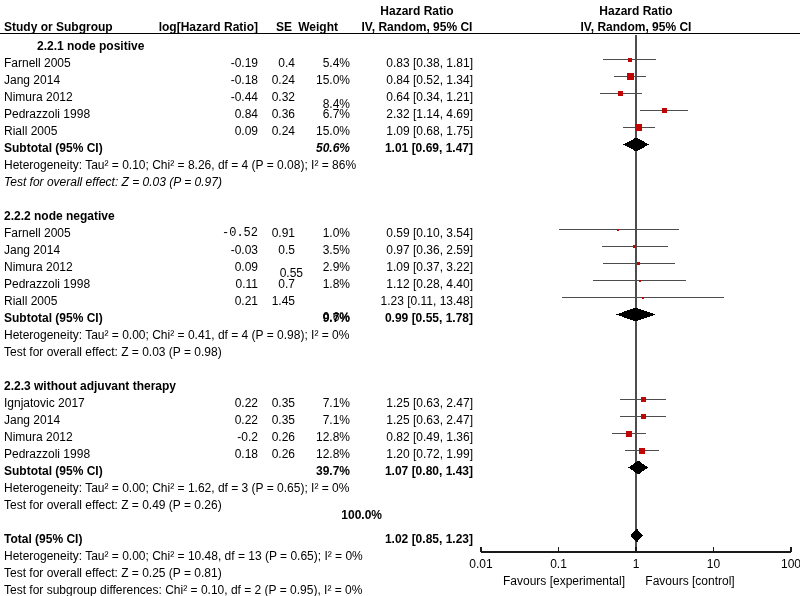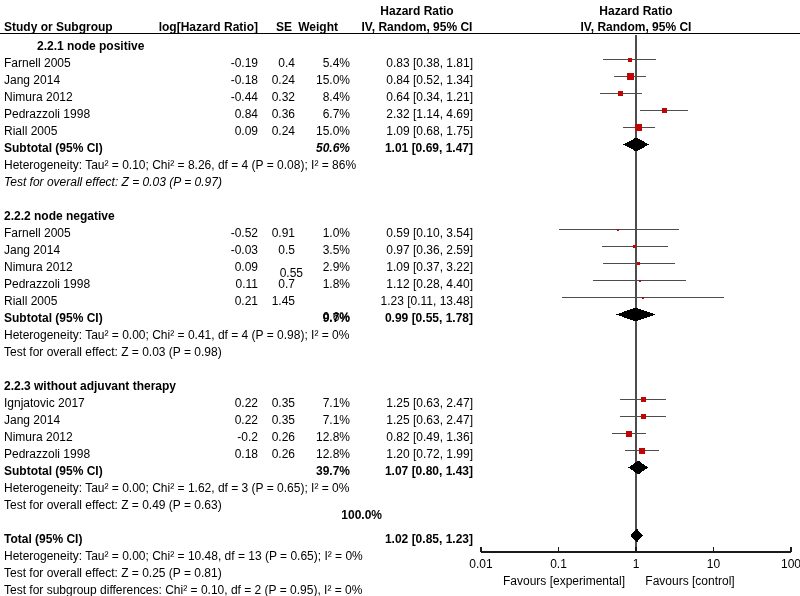--- a/index.html
+++ b/index.html
@@ -81,40 +81,40 @@
       <div class="t r" style="left: 300px; width: 50px; top: 55.5px;">5.4%</div>
       <div class="t r" style="left: 351px; width: 122px; top: 55.5px;">0.83 [0.38, 1.81]</div>
       <div class="t" style="left: 4px; width: 155px; top: 72.5px;">Jang 2014</div>
       <div class="t r" style="left: 158px; width: 100px; top: 72.5px;">-0.18</div>
       <div class="t r" style="left: 258px; width: 37px; top: 72.5px;">0.24</div>
       <div class="t r" style="left: 300px; width: 50px; top: 72.5px;">15.0%</div>
       <div class="t r" style="left: 351px; width: 122px; top: 72.5px;">0.84 [0.52, 1.34]</div>
       <div class="t" style="left: 4px; width: 155px; top: 89.5px;">Nimura 2012</div>
       <div class="t r" style="left: 158px; width: 100px; top: 89.5px;">-0.44</div>
       <div class="t r" style="left: 258px; width: 37px; top: 89.5px;">0.32</div>
-      <div class="t r" style="left: 300px; width: 50px; top: 90px;">8.4%</div>
+      <div class="t r" style="left: 300px; width: 50px; top: 97px;">8.4%</div>
       <div class="t r" style="left: 351px; width: 122px; top: 89.5px;">0.64 [0.34, 1.21]</div>
       <div class="t" style="left: 4px; width: 155px; top: 106.5px;">Pedrazzoli 1998</div>
       <div class="t r" style="left: 158px; width: 100px; top: 106.5px;">0.84</div>
       <div class="t r" style="left: 258px; width: 37px; top: 106.5px;">0.36</div>
       <div class="t r" style="left: 300px; width: 50px; top: 106.5px;">6.7%</div>
       <div class="t r" style="left: 351px; width: 122px; top: 106.5px;">2.32 [1.14, 4.69]</div>
       <div class="t" style="left: 4px; width: 155px; top: 123.5px;">Riall 2005</div>
       <div class="t r" style="left: 158px; width: 100px; top: 123.5px;">0.09</div>
       <div class="t r" style="left: 258px; width: 37px; top: 123.5px;">0.24</div>
       <div class="t r" style="left: 300px; width: 50px; top: 123.5px;">15.0%</div>
       <div class="t r" style="left: 351px; width: 122px; top: 123.5px;">1.09 [0.68, 1.75]</div>
       <div class="t b" style="left: 4px; width: 155px; top: 140.5px;">Subtotal (95% CI)</div>
       <div class="t b r" style="left: 300px; width: 50px; top: 140.5px; font-style: italic;">50.6%</div>
       <div class="t b r" style="left: 351px; width: 122px; top: 140.5px;">1.01 [0.69, 1.47]</div>
       <div class="t" style="left: 4px; width: 470px; top: 157.5px;">Heterogeneity: Tau² = 0.10; Chi² = 8.26, df = 4 (P = 0.08); I² = 86%</div>
       <div class="t" style="left: 4px; width: 470px; top: 174.5px; font-style: italic;">Test for overall effect: Z = 0.03 (P = 0.97)</div>
       <div class="t b" style="left: 4px; width: 300px; top: 208.5px;">2.2.2 node negative</div>
       <div class="t" style="left: 4px; width: 155px; top: 225.5px;">Farnell 2005</div>
-      <div class="t r" style="left: 158px; width: 100px; top: 225.5px;">-0.52</div>
+      <div class="t r" style="left: 158px; width: 100px; top: 225.5px; font-family: Liberation Mono, monospace;">-0.52</div>
       <div class="t r" style="left: 258px; width: 37px; top: 225.5px;">0.91</div>
       <div class="t r" style="left: 300px; width: 50px; top: 225.5px; text-align: right;">1.0%</div>
       <div class="t r" style="left: 351px; width: 122px; top: 225.5px;">0.59 [0.10, 3.54]</div>
       <div class="t" style="left: 4px; width: 155px; top: 242.5px;">Jang 2014</div>
       <div class="t r" style="left: 158px; width: 100px; top: 242.5px;">-0.03</div>
       <div class="t r" style="left: 258px; width: 37px; top: 242.5px;">0.5</div>
       <div class="t r" style="left: 300px; width: 50px; top: 242.5px;">3.5%</div>
       <div class="t r" style="left: 351px; width: 122px; top: 242.5px;">0.97 [0.36, 2.59]</div>
       <div class="t" style="left: 4px; width: 155px; top: 259.5px;">Nimura 2012</div>
       <div class="t r" style="left: 158px; width: 100px; top: 259.5px;">0.09</div>
@@ -154,21 +154,21 @@
       <div class="t r" style="left: 351px; width: 122px; top: 429.5px;">0.82 [0.49, 1.36]</div>
       <div class="t" style="left: 4px; width: 155px; top: 446.5px;">Pedrazzoli 1998</div>
       <div class="t r" style="left: 158px; width: 100px; top: 446.5px;">0.18</div>
       <div class="t r" style="left: 258px; width: 37px; top: 446.5px;">0.26</div>
       <div class="t r" style="left: 300px; width: 50px; top: 446.5px;">12.8%</div>
       <div class="t r" style="left: 351px; width: 122px; top: 446.5px;">1.20 [0.72, 1.99]</div>
       <div class="t b" style="left: 4px; width: 155px; top: 463.5px;">Subtotal (95% CI)</div>
       <div class="t b r" style="left: 300px; width: 50px; top: 463.5px;">39.7%</div>
       <div class="t b r" style="left: 351px; width: 122px; top: 463.5px;">1.07 [0.80, 1.43]</div>
       <div class="t" style="left: 4px; width: 470px; top: 480.5px;">Heterogeneity: Tau² = 0.00; Chi² = 1.62, df = 3 (P = 0.65); I² = 0%</div>
-      <div class="t" style="left: 4px; width: 470px; top: 497.5px;">Test for overall effect: Z = 0.49 (P = 0.63)</div>
+      <div class="t" style="left: 4px; width: 470px; top: 497.5px;">Test for overall effect: Z = 0.49 (P = 0.26)</div>
       <div class="t b" style="left: 4px; width: 155px; top: 531.5px;">Total (95% CI)</div>
       <div class="t b r" style="left: 300px; width: 50px; top: 508px; margin-left: 32px;">100.0%</div>
       <div class="t b r" style="left: 351px; width: 122px; top: 531.5px;">1.02 [0.85, 1.23]</div>
       <div class="t" style="left: 4px; width: 470px; top: 548.5px;">Heterogeneity: Tau² = 0.00; Chi² = 10.48, df = 13 (P = 0.65); I² = 0%</div>
       <div class="t" style="left: 4px; width: 470px; top: 565.5px;">Test for overall effect: Z = 0.25 (P = 0.81)</div>
       <div class="t" style="left: 4px; width: 470px; top: 582.5px;">Test for subgroup differences: Chi² = 0.10, df = 2 (P = 0.95), I² = 0%</div>
     </div>
 
   <div id="axis-labels">
       <div class="t c" style="left: 456px; width: 50px; top: 556.5px;">0.01</div>

